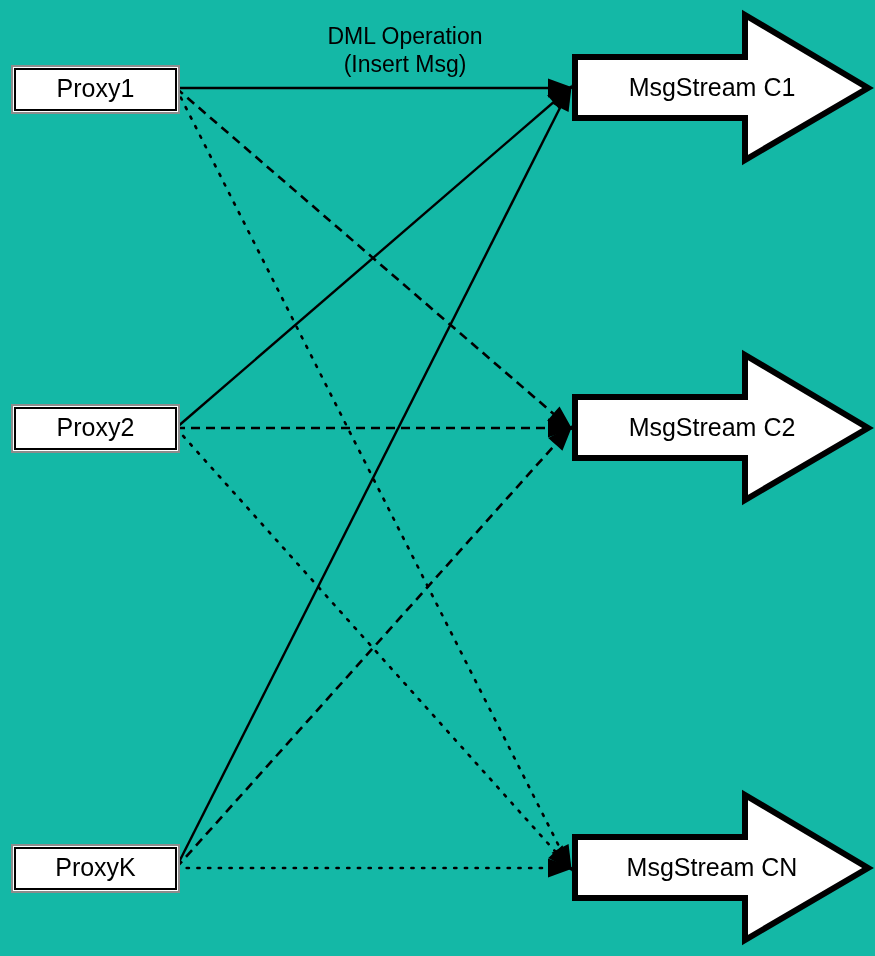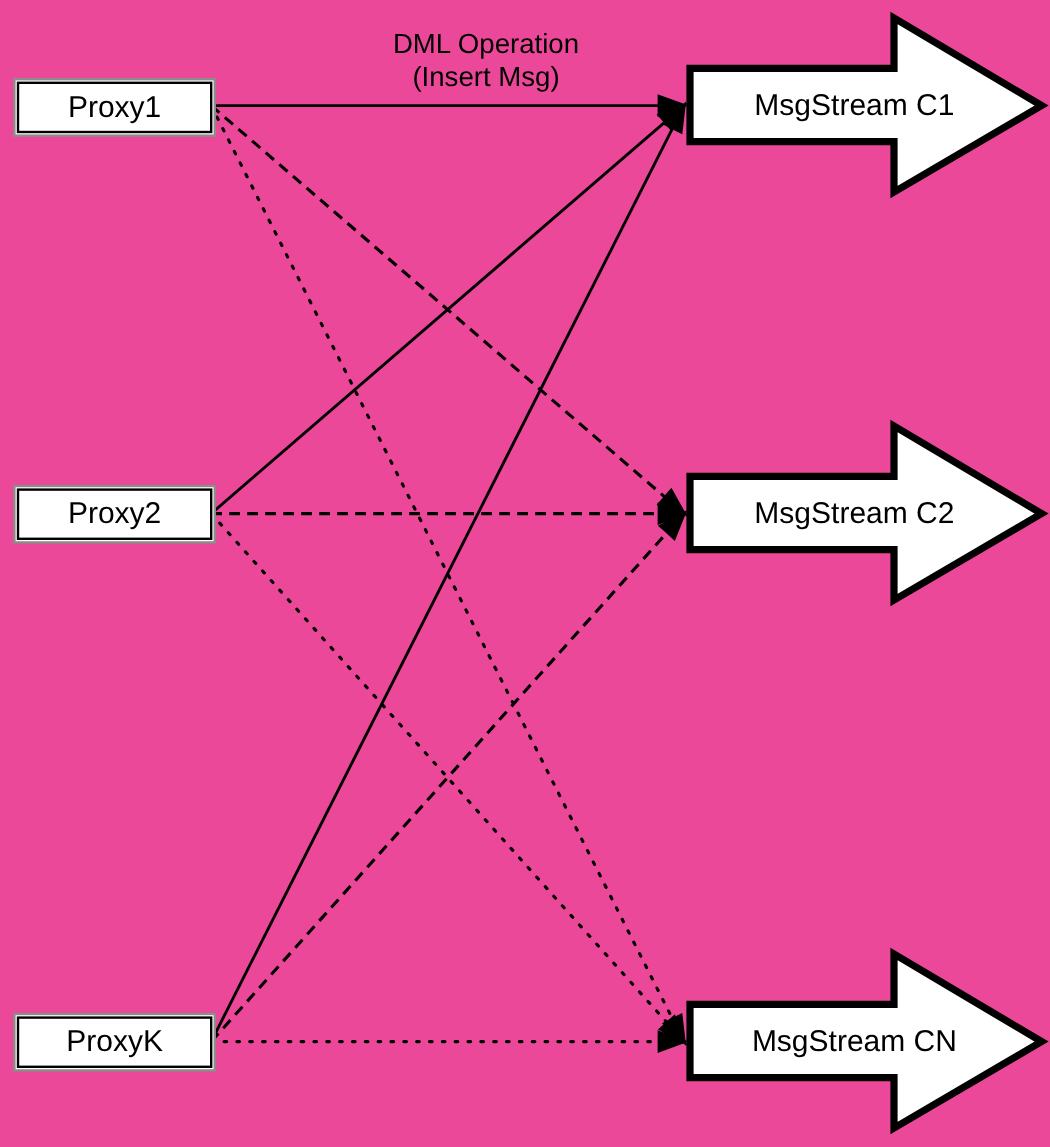--- a/index.html
+++ b/index.html
@@ -7,21 +7,21 @@
     padding: 0;
     background: #ffffff;
   }
   body {
     font-family: "Liberation Sans", sans-serif;
   }
   #diagram-root {
     position: relative;
     width: 875px;
     height: 956px;
-    background: #ec4899;
+    background: #14b8a6;
     overflow: hidden;
   }
   #diagram-svg {
     position: absolute;
     top: 0;
     left: 0;
     width: 875px;
     height: 956px;
   }
   .node-label {

